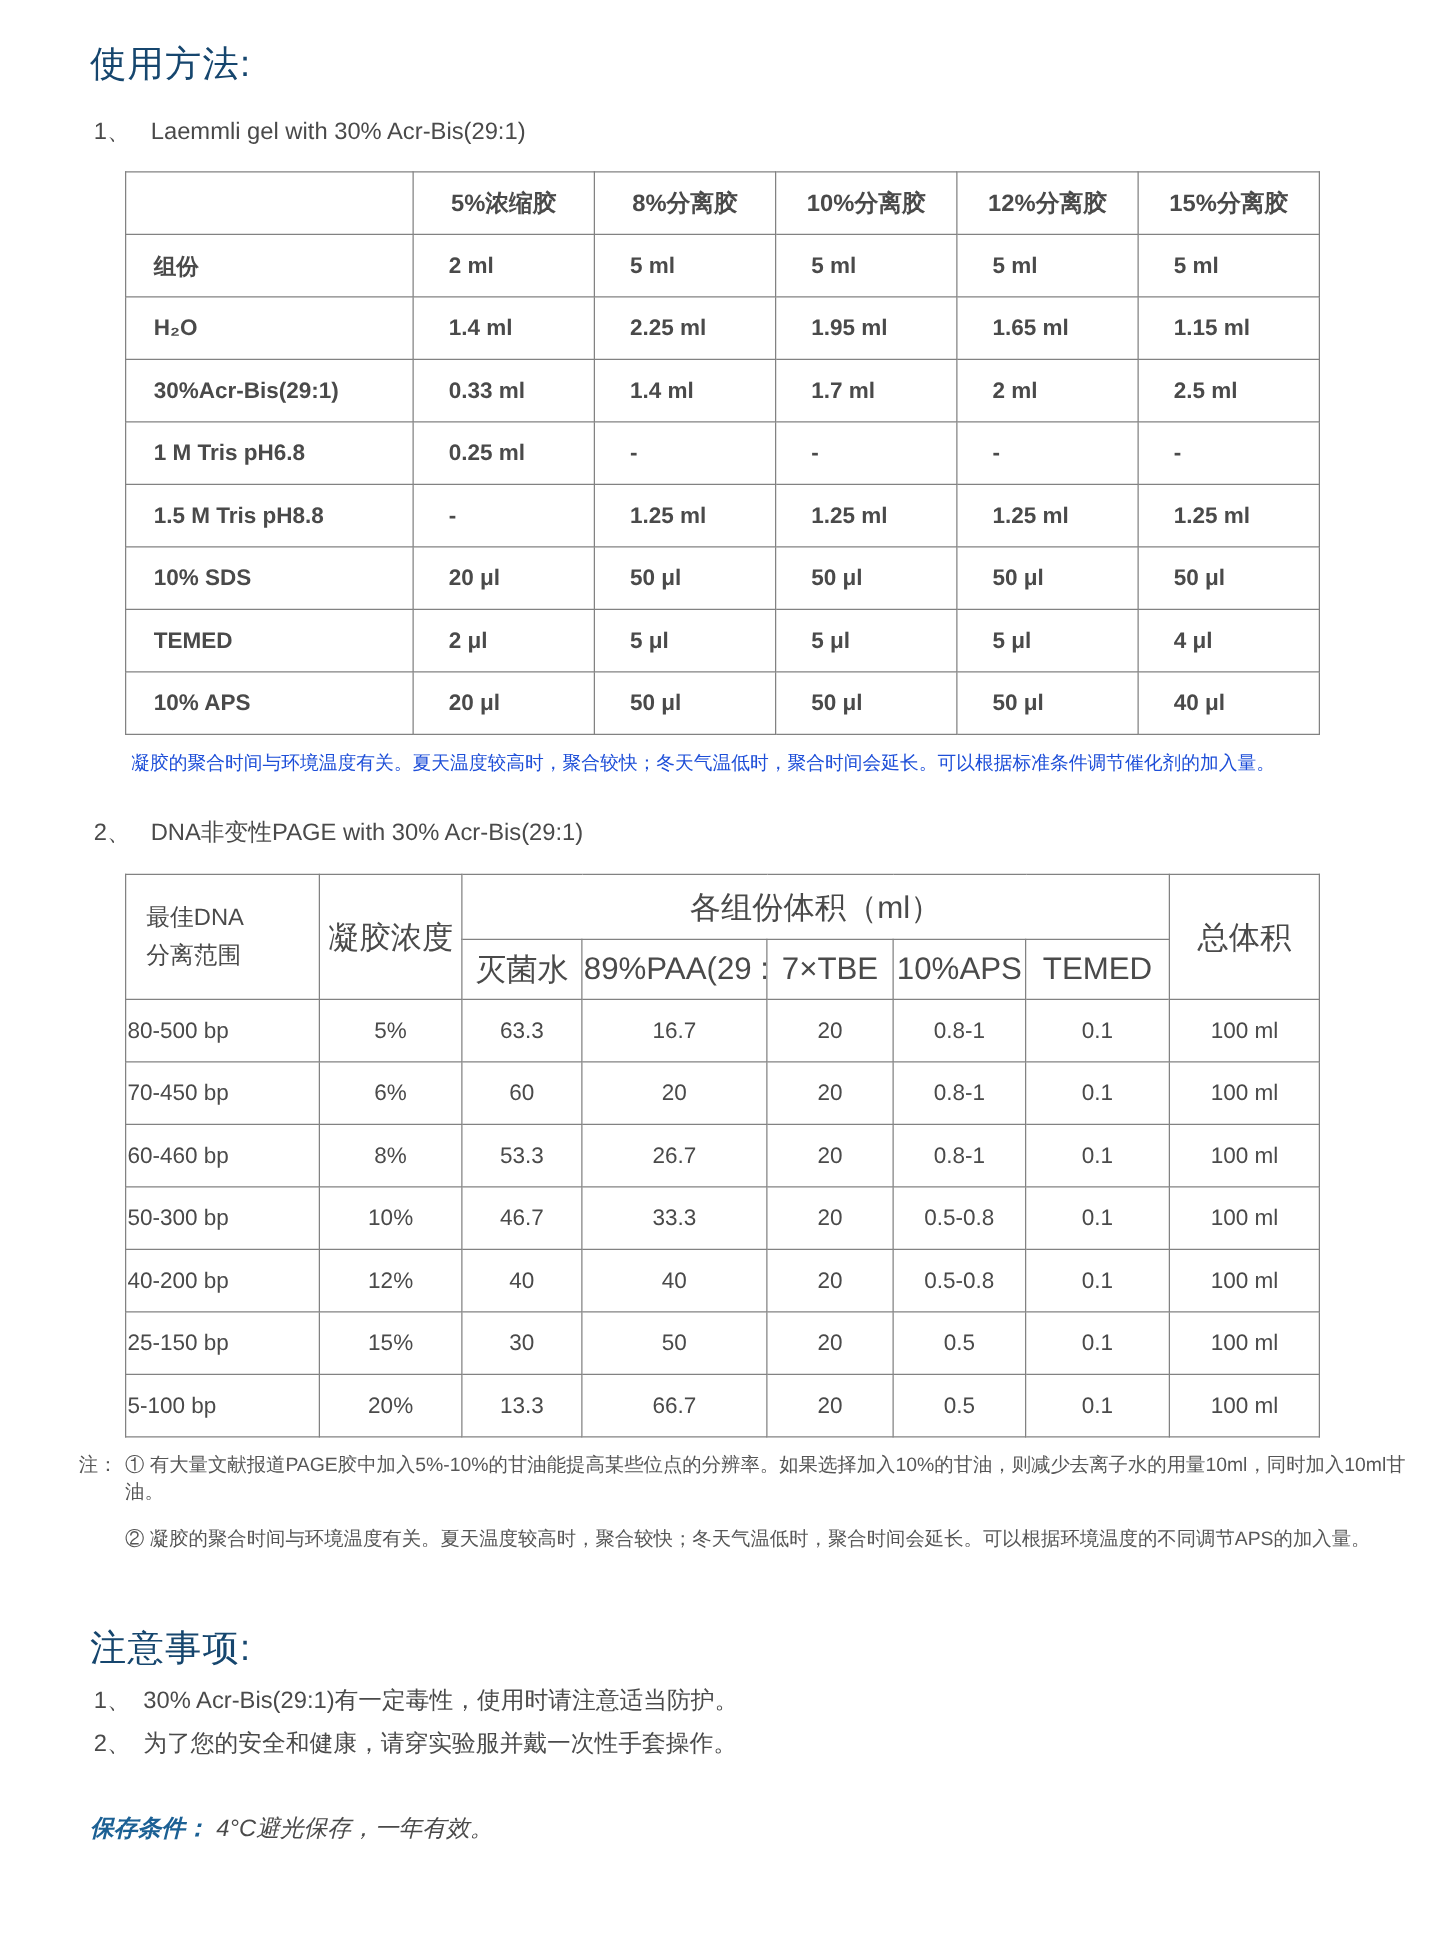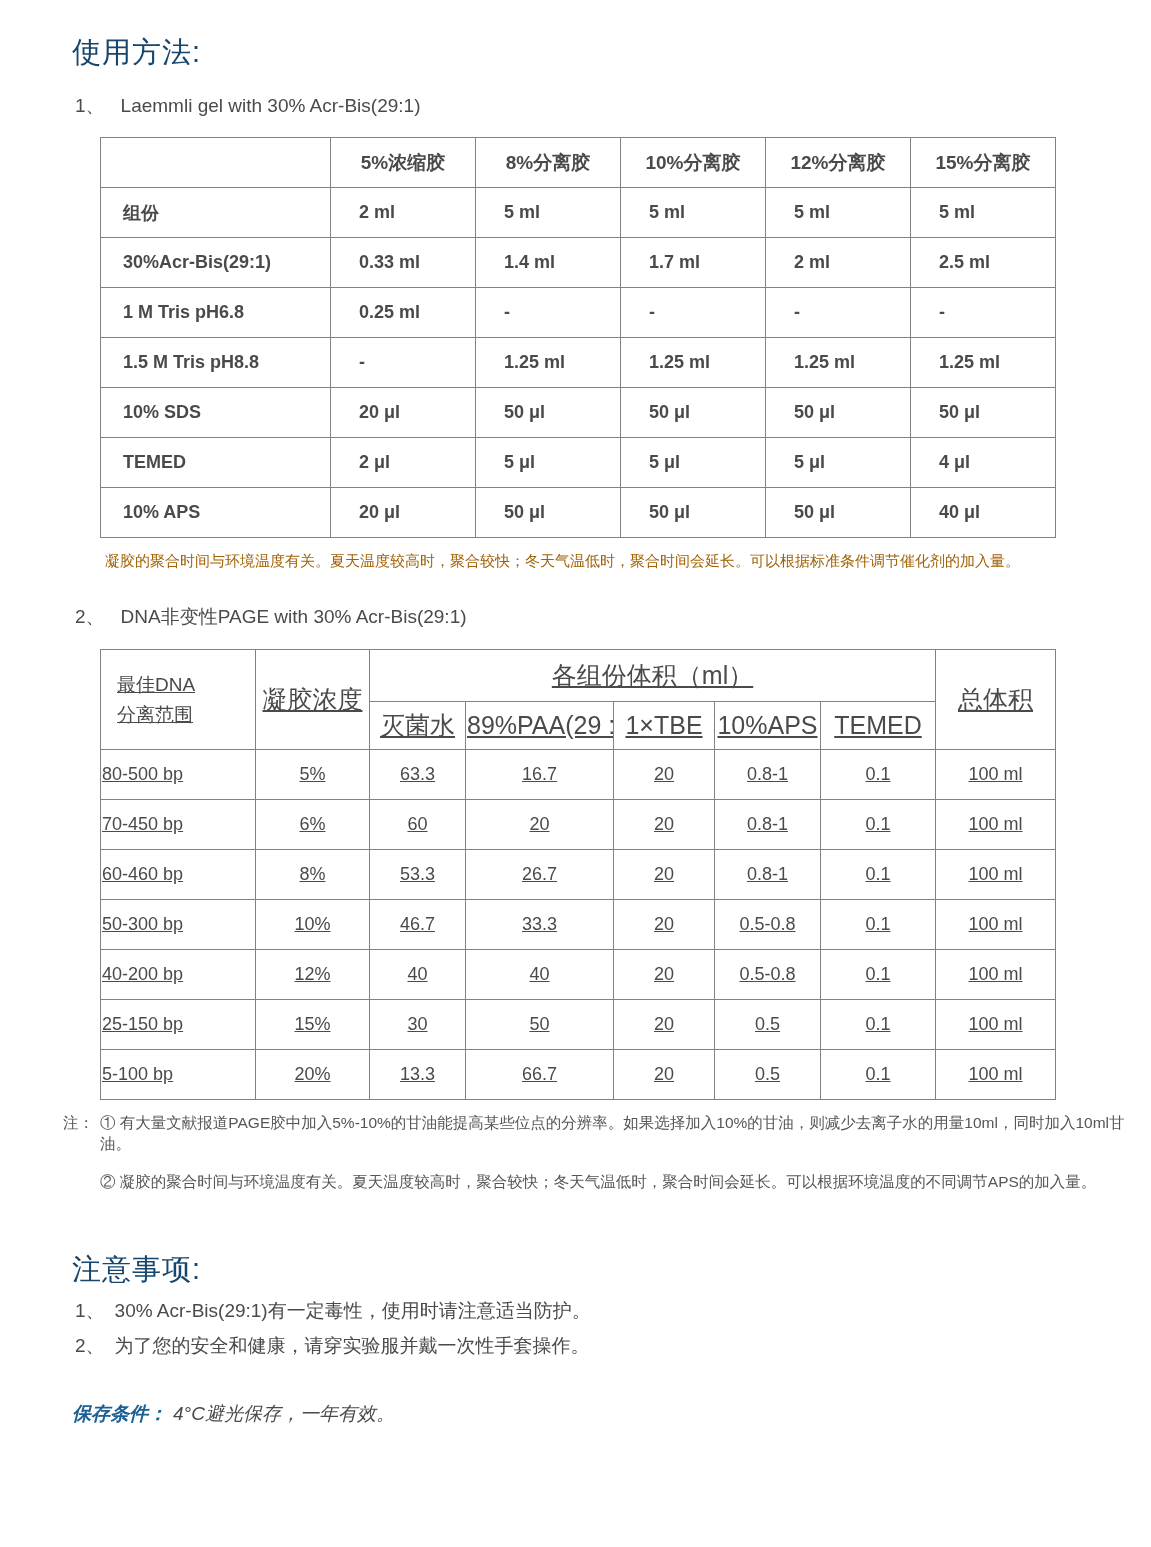--- a/index.html
+++ b/index.html
@@ -30,25 +30,25 @@
 
   
   .t1 { margin-top:18px; }
   .t1 tr { height:50px;font-weight:bold; }
   .t1 .hdr td { text-align:center; font-size:19px; }
   .t1 td.c1 { text-align:left; padding-left:22px; }
   .t1 td.val { text-align:left; padding-left:28px; }
 
   .t1-note {
     margin:13px 12px 0 105px;
-    font-size:15px; color:#a16207; line-height:20px;
+    font-size:15px; color:#1d4ed8; line-height:20px;
   }
 
   
-  .t2 { margin-top:19px;text-decoration:underline; }
+  .t2 { margin-top:19px; }
   .t2 tr.h1 { height:52px; }
   .t2 tr.h2 { height:48px; }
   .t2 tr.data { height:50px; }
   .t2 td { text-align:center; font-size:18px; }
   .t2 td.hcell { font-size:25px; }
   .t2 td.c1 { text-align:left; }
   .t2 td.c1h { text-align:left; padding-left:16px; line-height:30px; font-size:19px; }
 
   .notes {
     display:flex; margin:12px 0 0 63px;
@@ -97,20 +97,28 @@
       <td>12%分离胶</td>
       <td>15%分离胶</td>
     </tr>
     <tr>
       <td class="c1">组份</td>
       <td class="val">2 ml</td>
       <td class="val">5 ml</td>
       <td class="val">5 ml</td>
       <td class="val">5 ml</td>
       <td class="val">5 ml</td>
+    </tr>
+    <tr>
+      <td class="c1">H₂O</td>
+      <td class="val">1.4 ml</td>
+      <td class="val">2.25 ml</td>
+      <td class="val">1.95 ml</td>
+      <td class="val">1.65 ml</td>
+      <td class="val">1.15 ml</td>
     </tr>
     <tr>
       <td class="c1">30%Acr-Bis(29:1)</td>
       <td class="val">0.33 ml</td>
       <td class="val">1.4 ml</td>
       <td class="val">1.7 ml</td>
       <td class="val">2 ml</td>
       <td class="val">2.5 ml</td>
     </tr>
     <tr>
@@ -180,21 +188,21 @@
         <div>最佳DNA</div>
         <div>分离范围</div>
       </td>
       <td class="hcell" rowspan="2">凝胶浓度</td>
       <td class="hcell" colspan="5">各组份体积（ml）</td>
       <td class="hcell" rowspan="2">总体积</td>
     </tr>
     <tr class="h2">
       <td class="hcell">灭菌水</td>
       <td class="hcell">89%PAA(29 :1)</td>
-      <td class="hcell">1×TBE</td>
+      <td class="hcell">7×TBE</td>
       <td class="hcell">10%APS</td>
       <td class="hcell">TEMED</td>
     </tr>
     <tr class="data">
       <td class="c1">80-500 bp</td>
       <td>5%</td>
       <td>63.3</td>
       <td>16.7</td>
       <td>20</td>
       <td>0.8-1</td>

